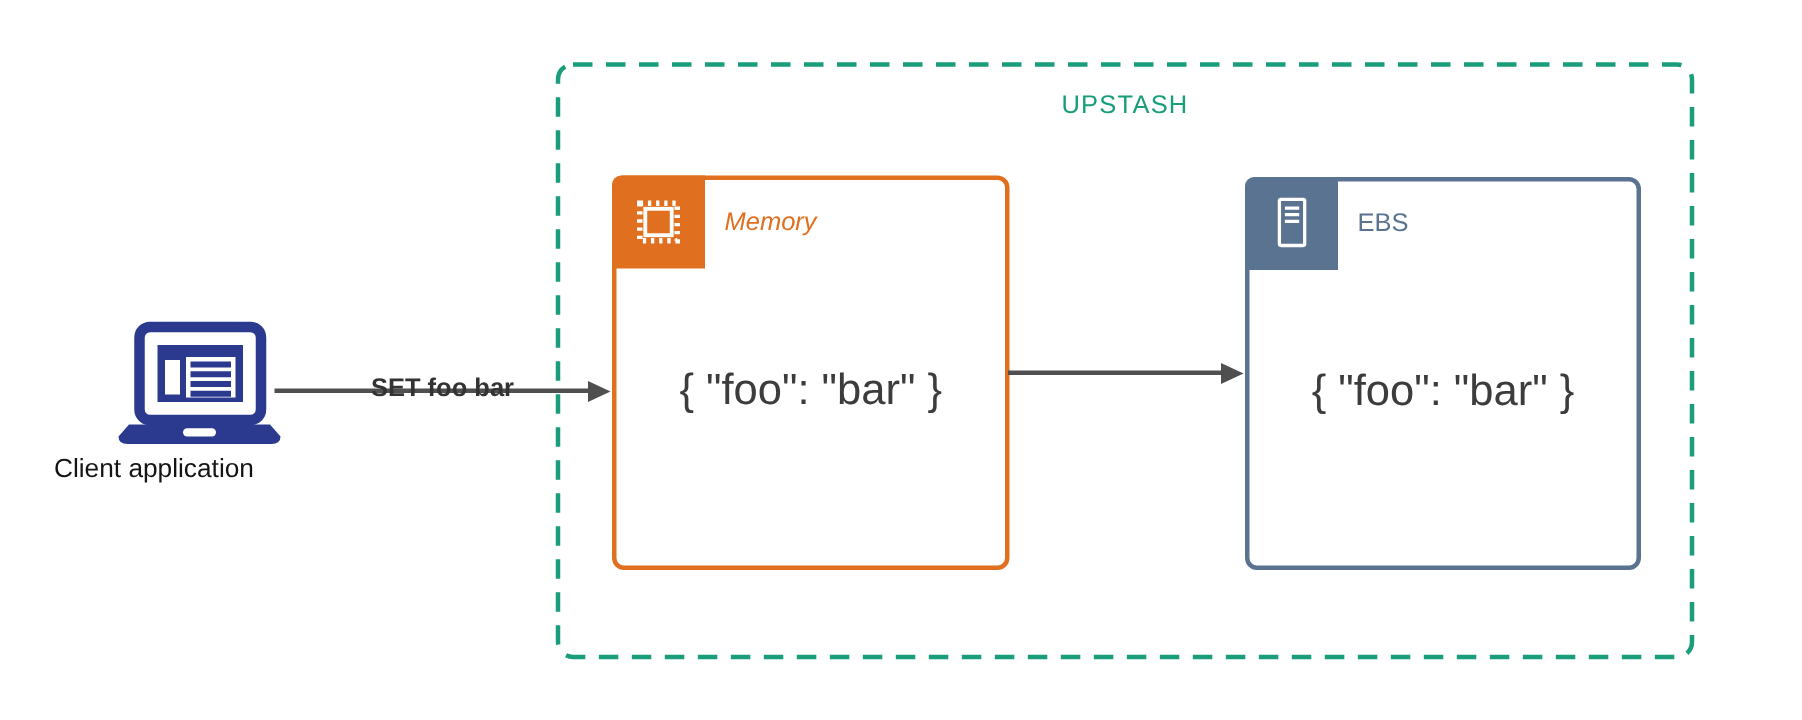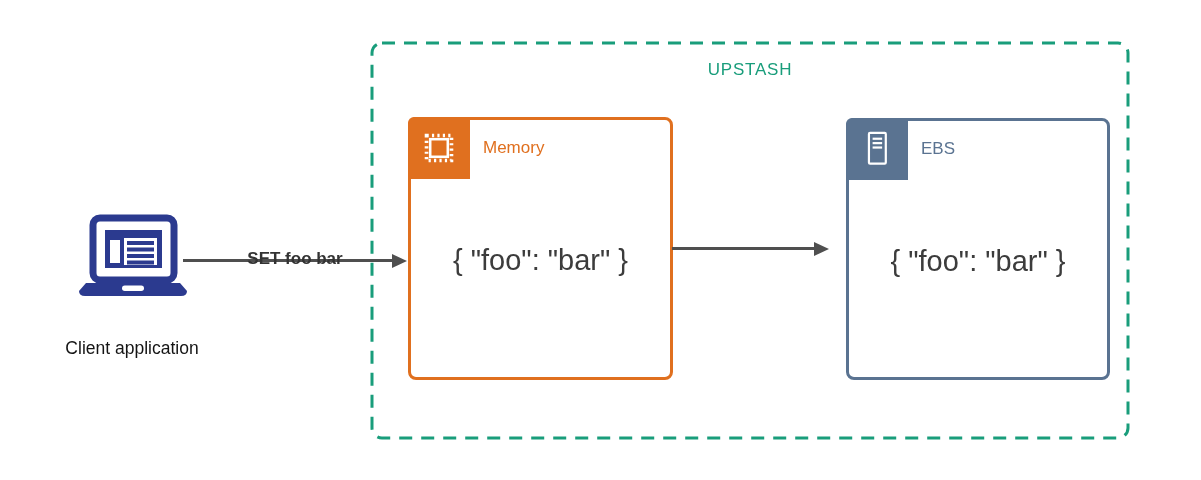--- a/index.html
+++ b/index.html
@@ -37,31 +37,31 @@
     display: flex; align-items: center; font-size: 17px; font-weight: 400;
   }
   .node-value {
     position: absolute; left: 0; right: 0; top: 119px; height: 42px;
     text-align: center; font-size: 29px; color: #3c3c3c; line-height: 42px;
     white-space: nowrap;
   }
 
   #memory-box { left: 408px; top: 117px; width: 265px; height: 263px; border-color: #e0701f; }
   #memory-box .node-corner { background: #e0701f; }
-  #memory-box .node-title { color: #e0701f; }
+  #memory-box .node-title { color: #e0701f; font-style: italic; }
 
-  #ebs-box { left: 830px; top: 118px; width: 264px; height: 262px; border-color: #5a7391; margin-left: 16px; }
+  #ebs-box { left: 830px; top: 118px; width: 264px; height: 262px; border-color: #5a7391; }
   #ebs-box .node-corner { background: #5a7391; }
   #ebs-box .node-title { color: #5a7391; }
 
   
   #client-icon { position: absolute; left: 76px; top: 214px; }
   #client-label {
     position: absolute; left: 36px; top: 302px; width: 192px;
-    text-align: center; font-size: 17.5px; color: #141414; margin-top: 36px;
+    font-size: 17.5px; color: #141414;
   }
 
   
   .flow-line { position: absolute; height: 3px; background: #4f4f4f; }
   .flow-head {
     position: absolute; width: 0; height: 0;
     border-top: 7px solid transparent; border-bottom: 7px solid transparent;
     border-left: 15px solid #4f4f4f;
   }
   .flow-label {

